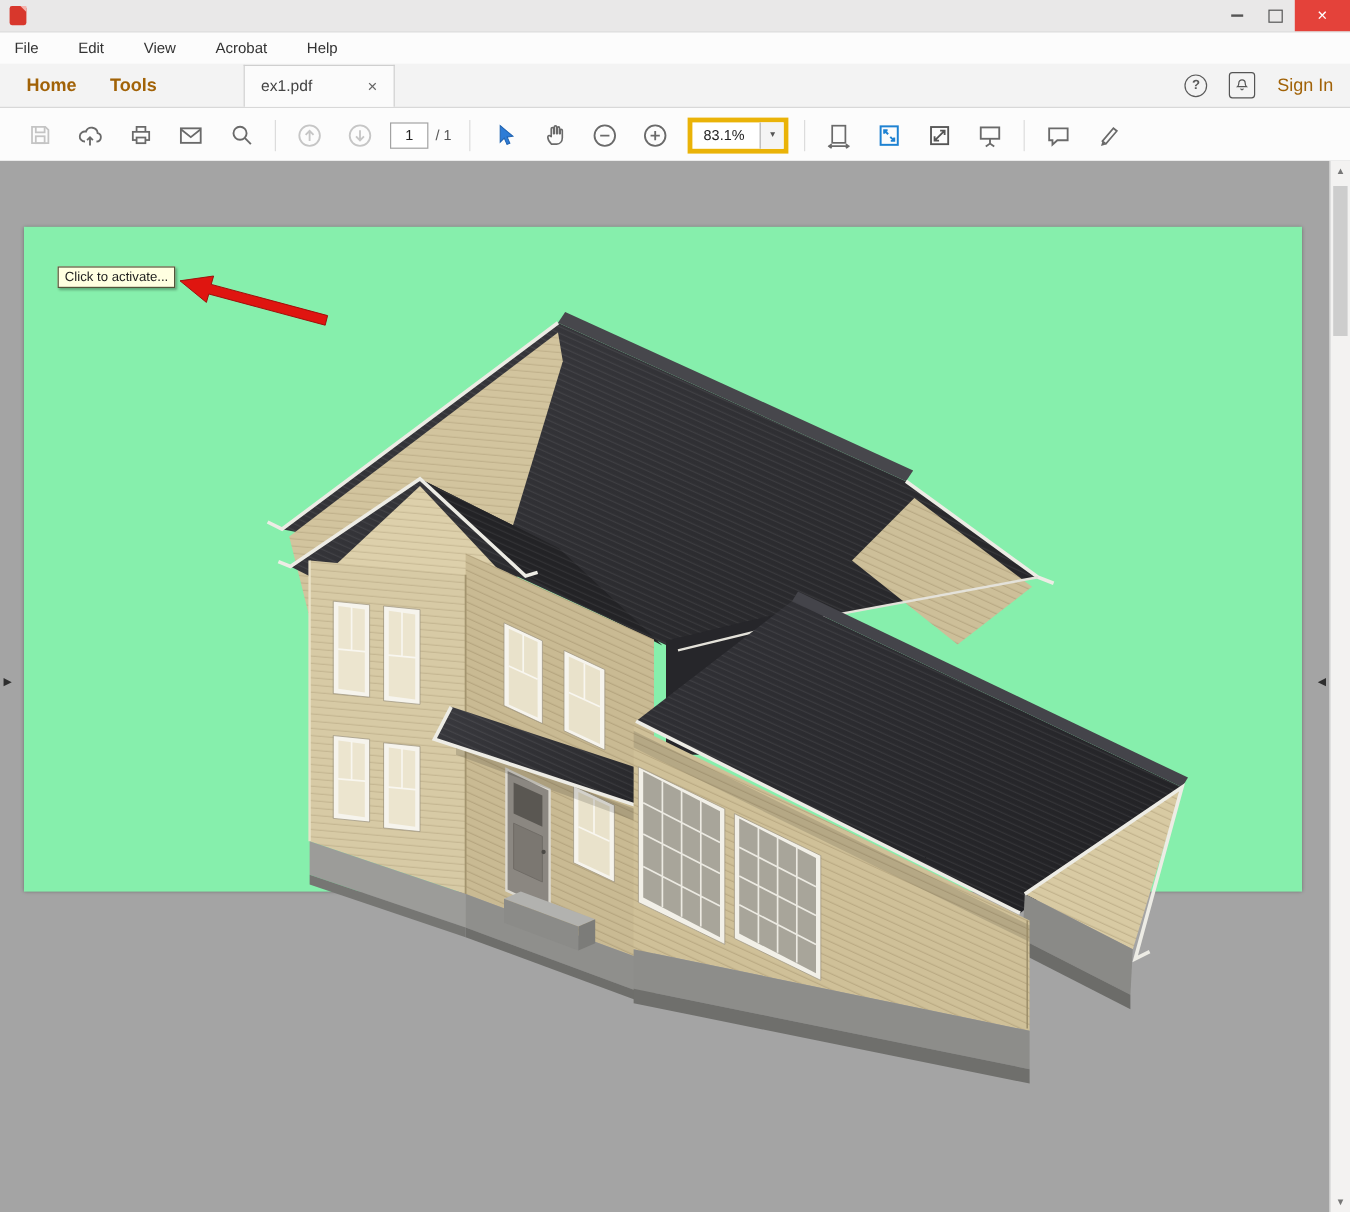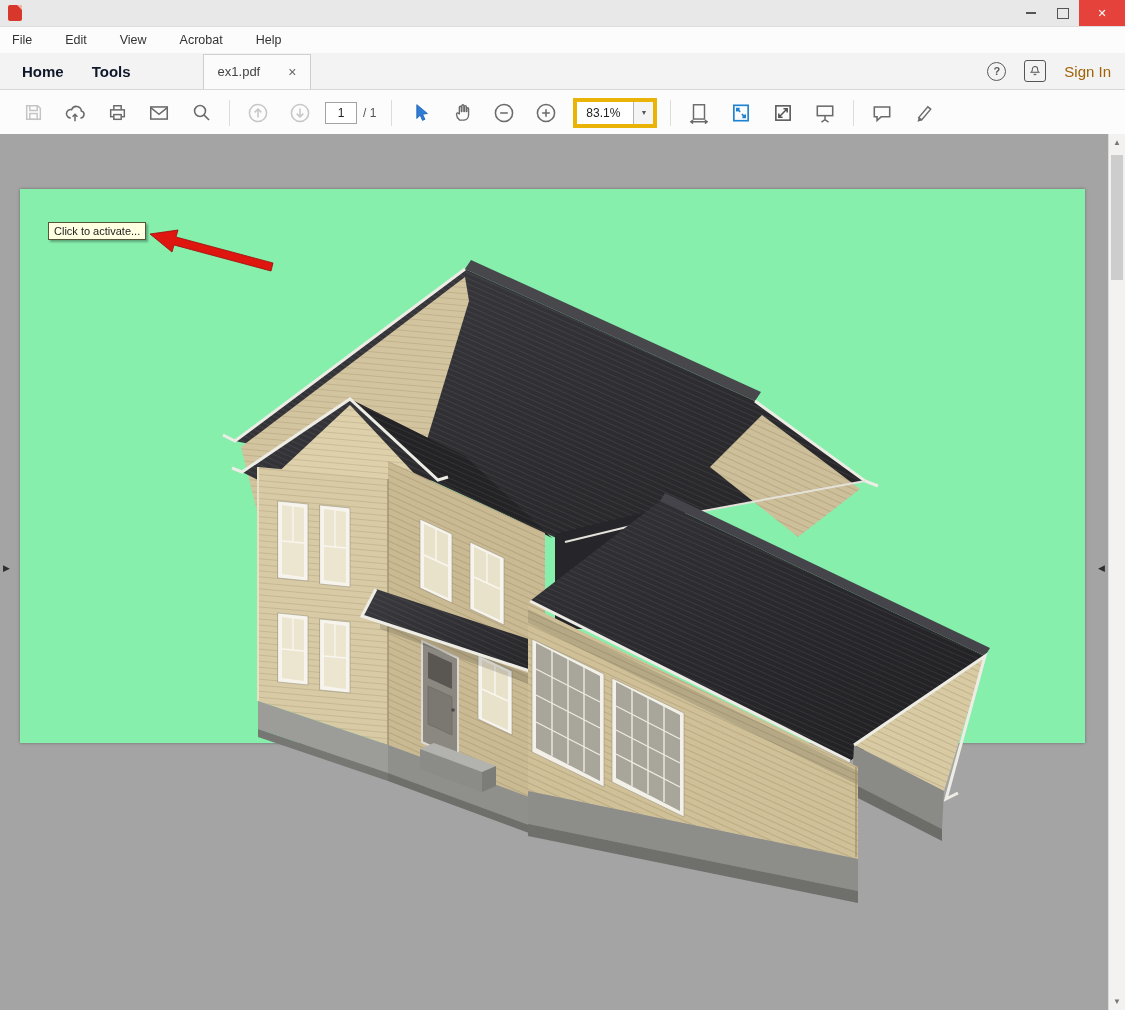--- a/index.html
+++ b/index.html
@@ -16,23 +16,23 @@
   .wc .minbar{width:10px;height:2px;background:#555}
   .wc .maxbox{width:10px;height:9px;border:1.5px solid #555}
   .wc.close{width:46px;background:#e4423a;color:#fff;font-size:11px}
 
   
   .menubar{height:26px;background:#fcfcfc;display:flex;align-items:center;padding-left:12px;gap:33px}
   .menu-item{font-size:12.5px;color:#333;cursor:default}
 
   
   .tabbar{height:36px;background:#f3f3f3;border-bottom:1px solid #d8d8d8;display:flex;align-items:center;position:relative}
-  .navtab{font-size:15px;font-weight:700;color:#0f172a;padding:0 14px}
+  .navtab{font-size:15px;font-weight:700;color:#a16207;padding:0 14px}
   .navtab:first-child{margin-left:8px}
-  .doctab{margin-left:58px;height:35px;display:flex;align-items:center;gap:28px;padding:0 14px;
+  .doctab{margin-left:58px;height:35px;display:flex;align-items:center;gap:46px;padding:0 14px;
           background:#fbfbfb;border:1px solid #cfcfcf;border-bottom:none;box-sizing:border-box}
   .doctab-label{font-size:13px;color:#444}
   .doctab-close{font-size:14px;color:#666;line-height:1}
   .tab-right{position:absolute;right:14px;display:flex;align-items:center;gap:18px}
   .help-circle{display:flex;align-items:center;justify-content:center;width:17px;height:17px;border:1.6px solid #5a5a5a;
                border-radius:50%;font-size:11px;font-weight:700;color:#5a5a5a}
   .notif-btn{width:20px;height:20px;border:1.6px solid #555;border-radius:3px;display:flex;align-items:center;justify-content:center}
   .signin{font-size:15px;color:#a16207}
 
   

